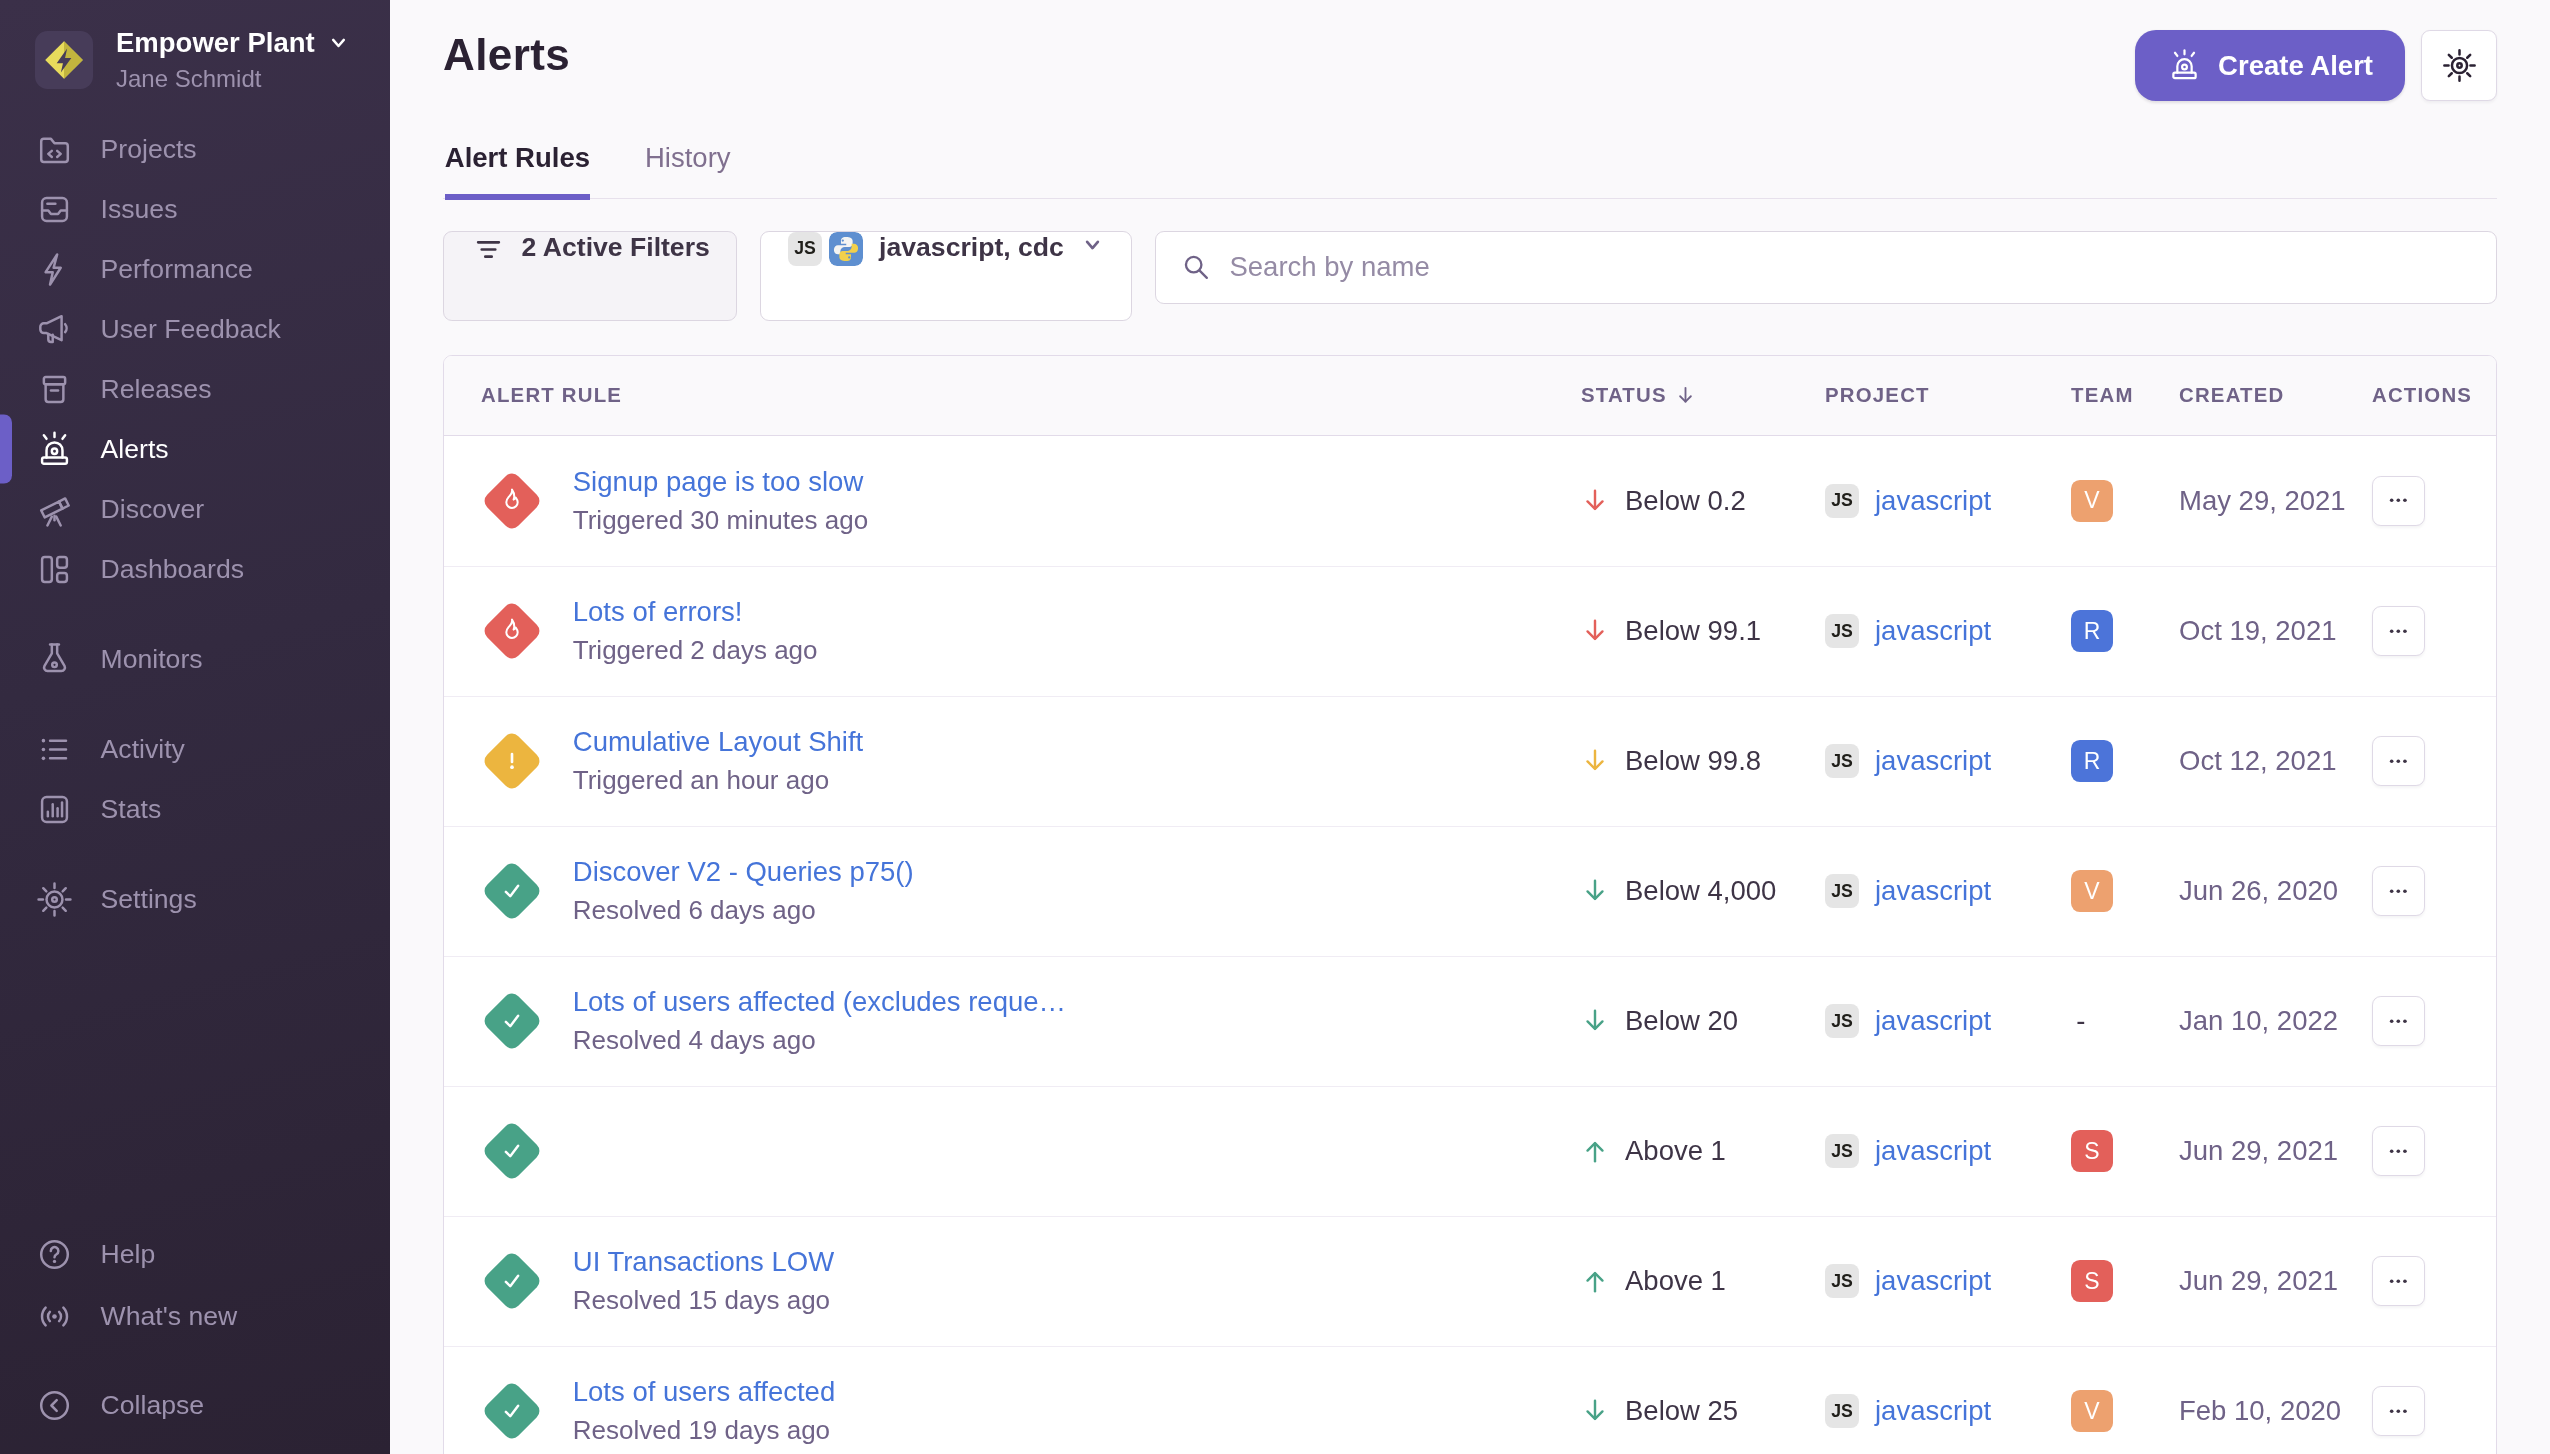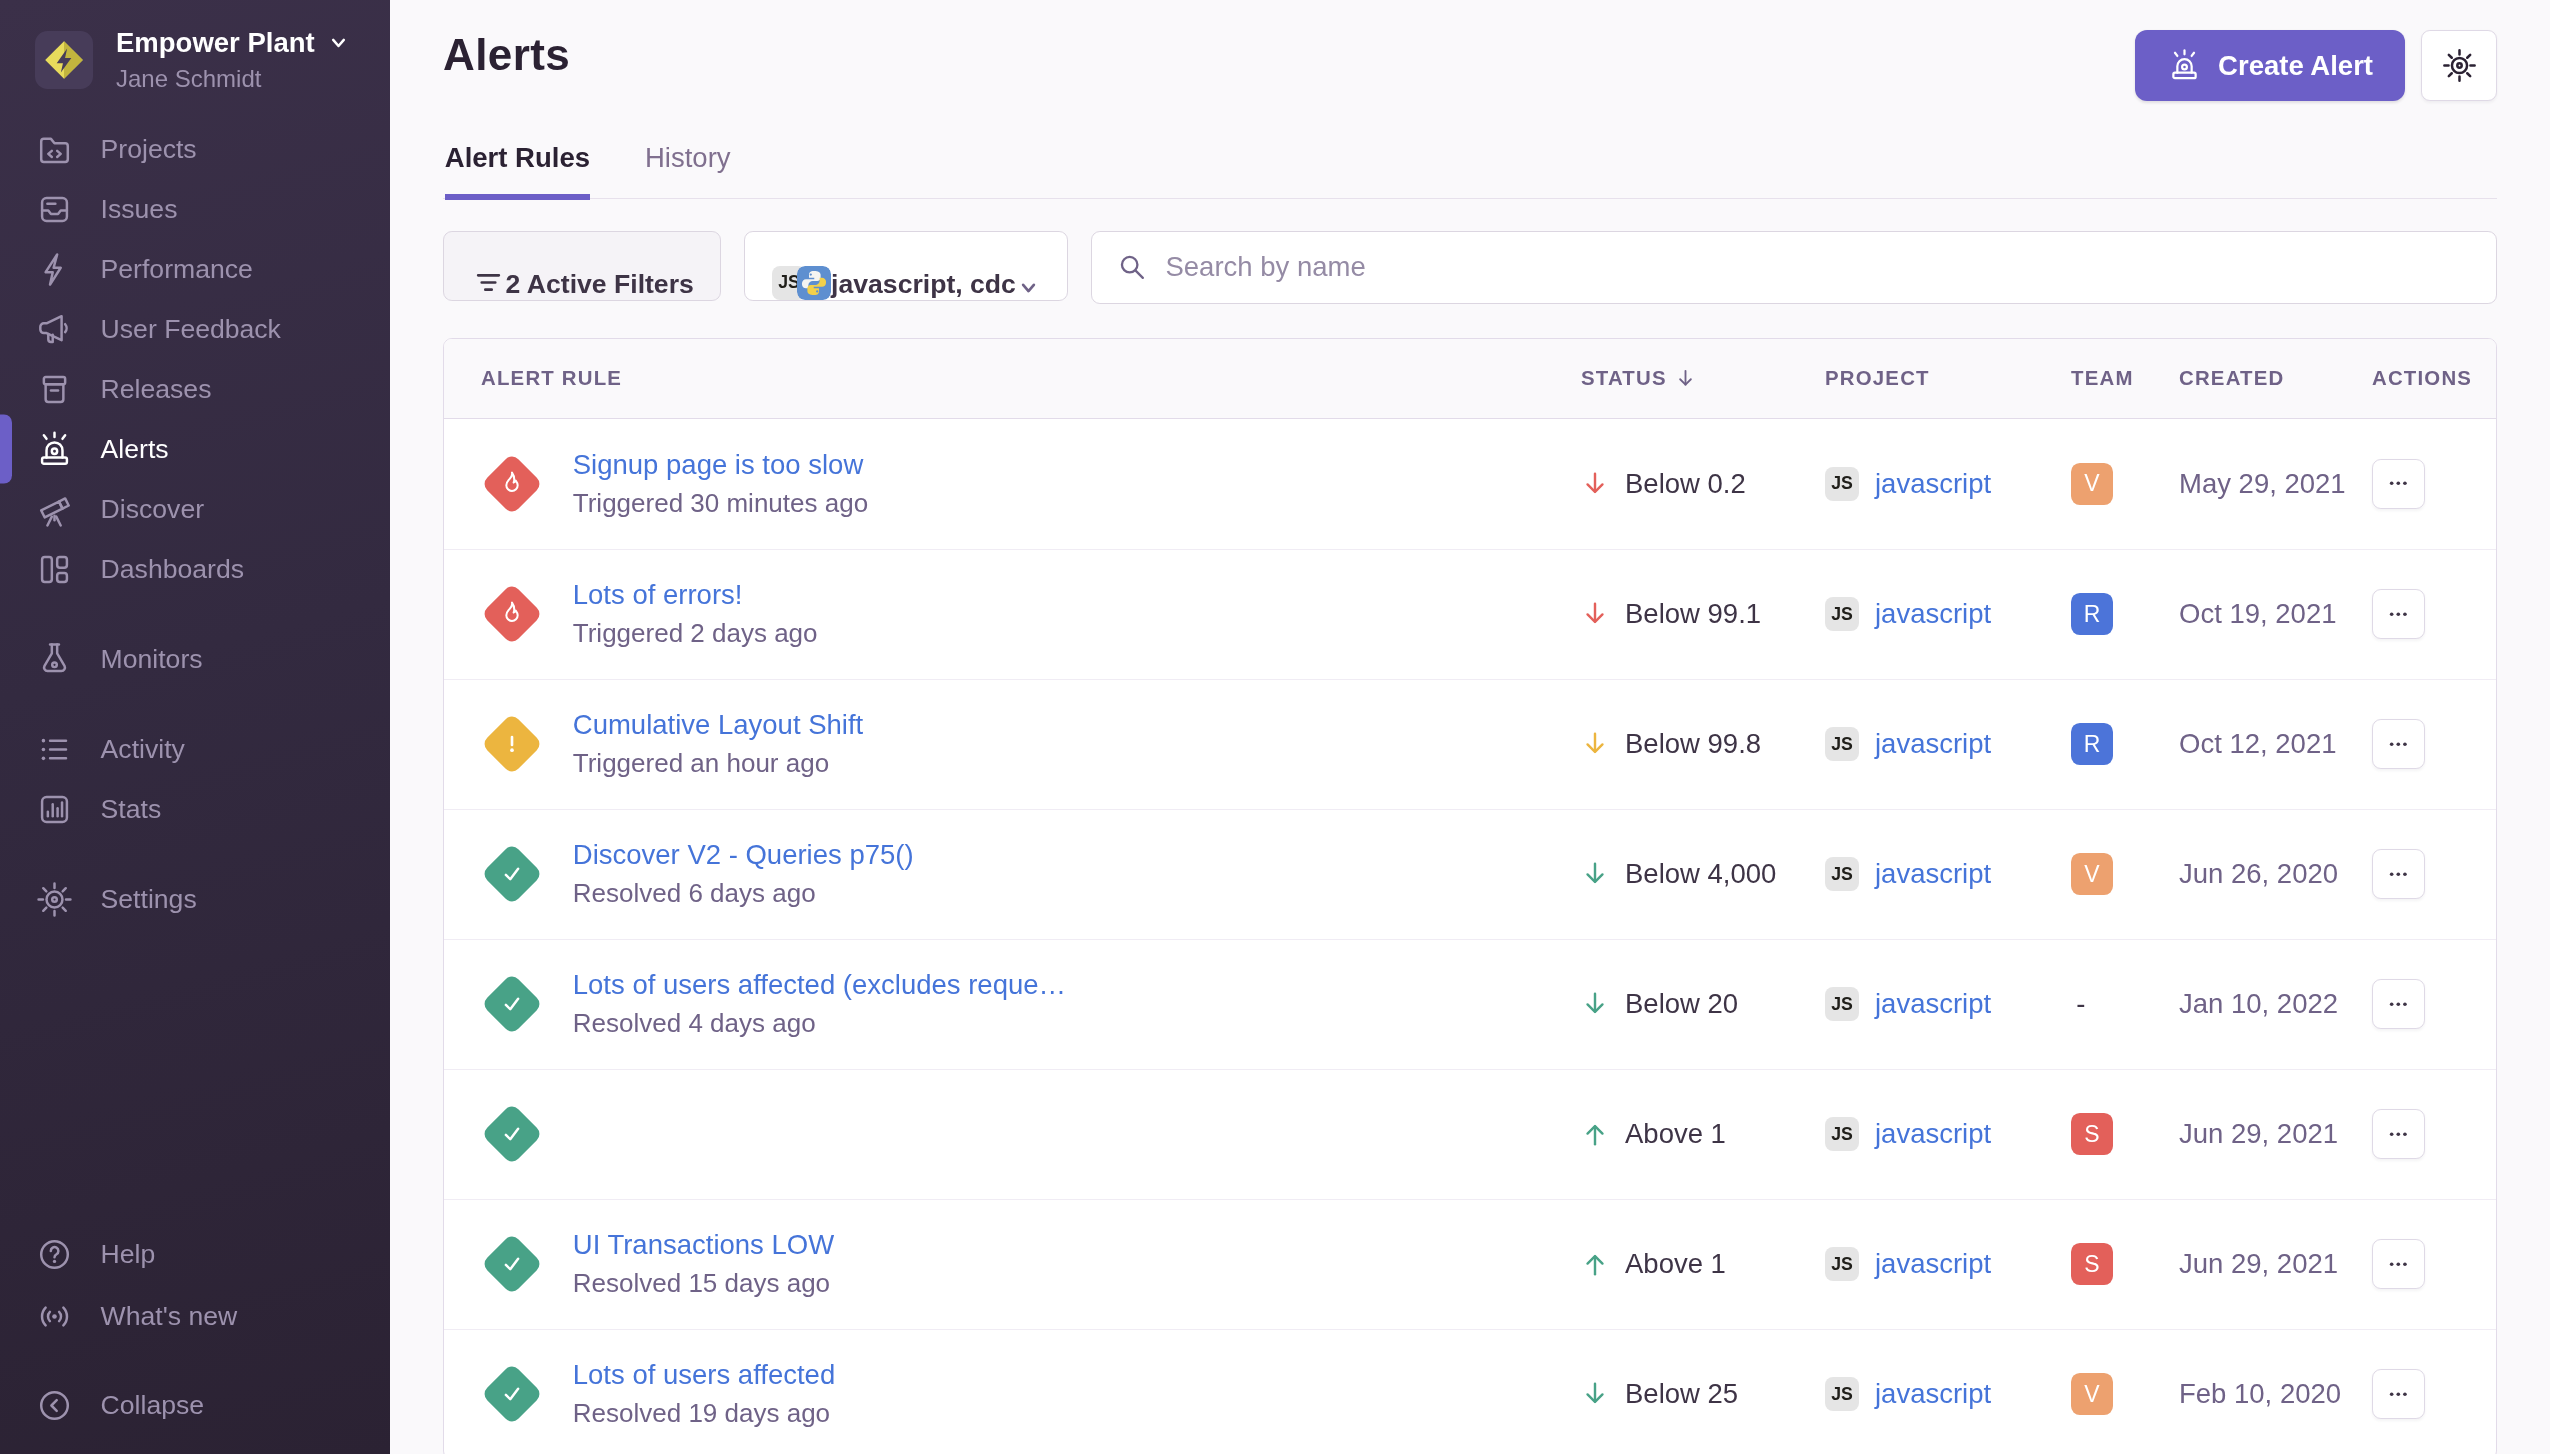--- a/index.html
+++ b/index.html
@@ -26,33 +26,33 @@
   .footer-gap { height:26.6px; }
   .ic { width:39px; height:39px; fill:none; stroke:currentColor; stroke-width:2.8;
         stroke-linecap:round; stroke-linejoin:round; flex-shrink:0; }
   .ic .fdot { fill:currentColor; stroke:none; }
 
   
   .main { flex:1; padding:0 53px; position:relative; min-width:0; }
   .page-head { display:flex; justify-content:space-between; align-items:flex-start; padding-top:30px; }
   .page-title { font-size:44px; font-weight:700; color:#2B2233; letter-spacing:0.4px; }
   .head-actions { display:flex; gap:16px; }
-  .btn-primary { height:71px; padding:16px 32px; background:#6C5FC7; border:none; border-radius:12px;
+  .btn-primary { height:71px; padding:16px 32px; background:#6C5FC7; border:none; border-radius:21px;
                  color:#fff; font-size:27.5px; font-weight:700; display:flex; align-items:center; gap:16px;
                  cursor:pointer; font-family:inherit; box-shadow:0 1.8px 2.7px rgba(43,34,51,.12); }
   .btn-iconbox { width:76px; height:71px; background:#fff; border:1.8px solid #DFD9E6; border-radius:8.9px;
                  display:flex; align-items:center; justify-content:center; cursor:pointer;
                  color:#2B2233; box-shadow:0 1.8px 2.7px rgba(43,34,51,.05); }
   .tabs { display:flex; gap:55px; margin-top:41px; border-bottom:1.8px solid #E7E1EC; padding-left:1.8px; }
   .tab { font-size:27.5px; color:#80708F; padding-bottom:19.5px; cursor:pointer; margin-bottom:-1.8px; }
   .tab.active { color:#2B2233; font-weight:700; border-bottom:6.2px solid #6C5FC7; }
 
   
   .filter-row { display:flex; gap:23px; margin-top:32px; }
-  .pill { height:70px; border-radius:8.9px; display:flex; align-items:flex-end; 
+  .pill { height:90px; border-radius:8.9px; display:flex; align-items:flex-start; gap:16px;
           font-size:26.6px; font-weight:700; color:#3E3446; cursor:pointer;
           border:1.8px solid #DCD6E1; padding:0 26.6px; background:#fff; font-family:inherit; }
   .pill.gray { background:#F5F3F7; }
   .badge-sq { width:34px; height:34px; border-radius:8px; display:flex; align-items:center;
               justify-content:center; font-weight:800; font-size:17.7px; flex-shrink:0; }
   .js-bg { background:#e5e5e5; color:#201F1A; }
   .py-badge { margin-left:-8.9px; border-radius:8px; }
   .search { flex:1; height:73px; background:#fff; border:1.8px solid #DCD6E1; border-radius:8.9px;
             display:flex; align-items:center; padding:8px 23px; gap:16px; color:#857996; }
   .search input { flex:1; border:none; outline:none; background:transparent; font-size:27.5px;

